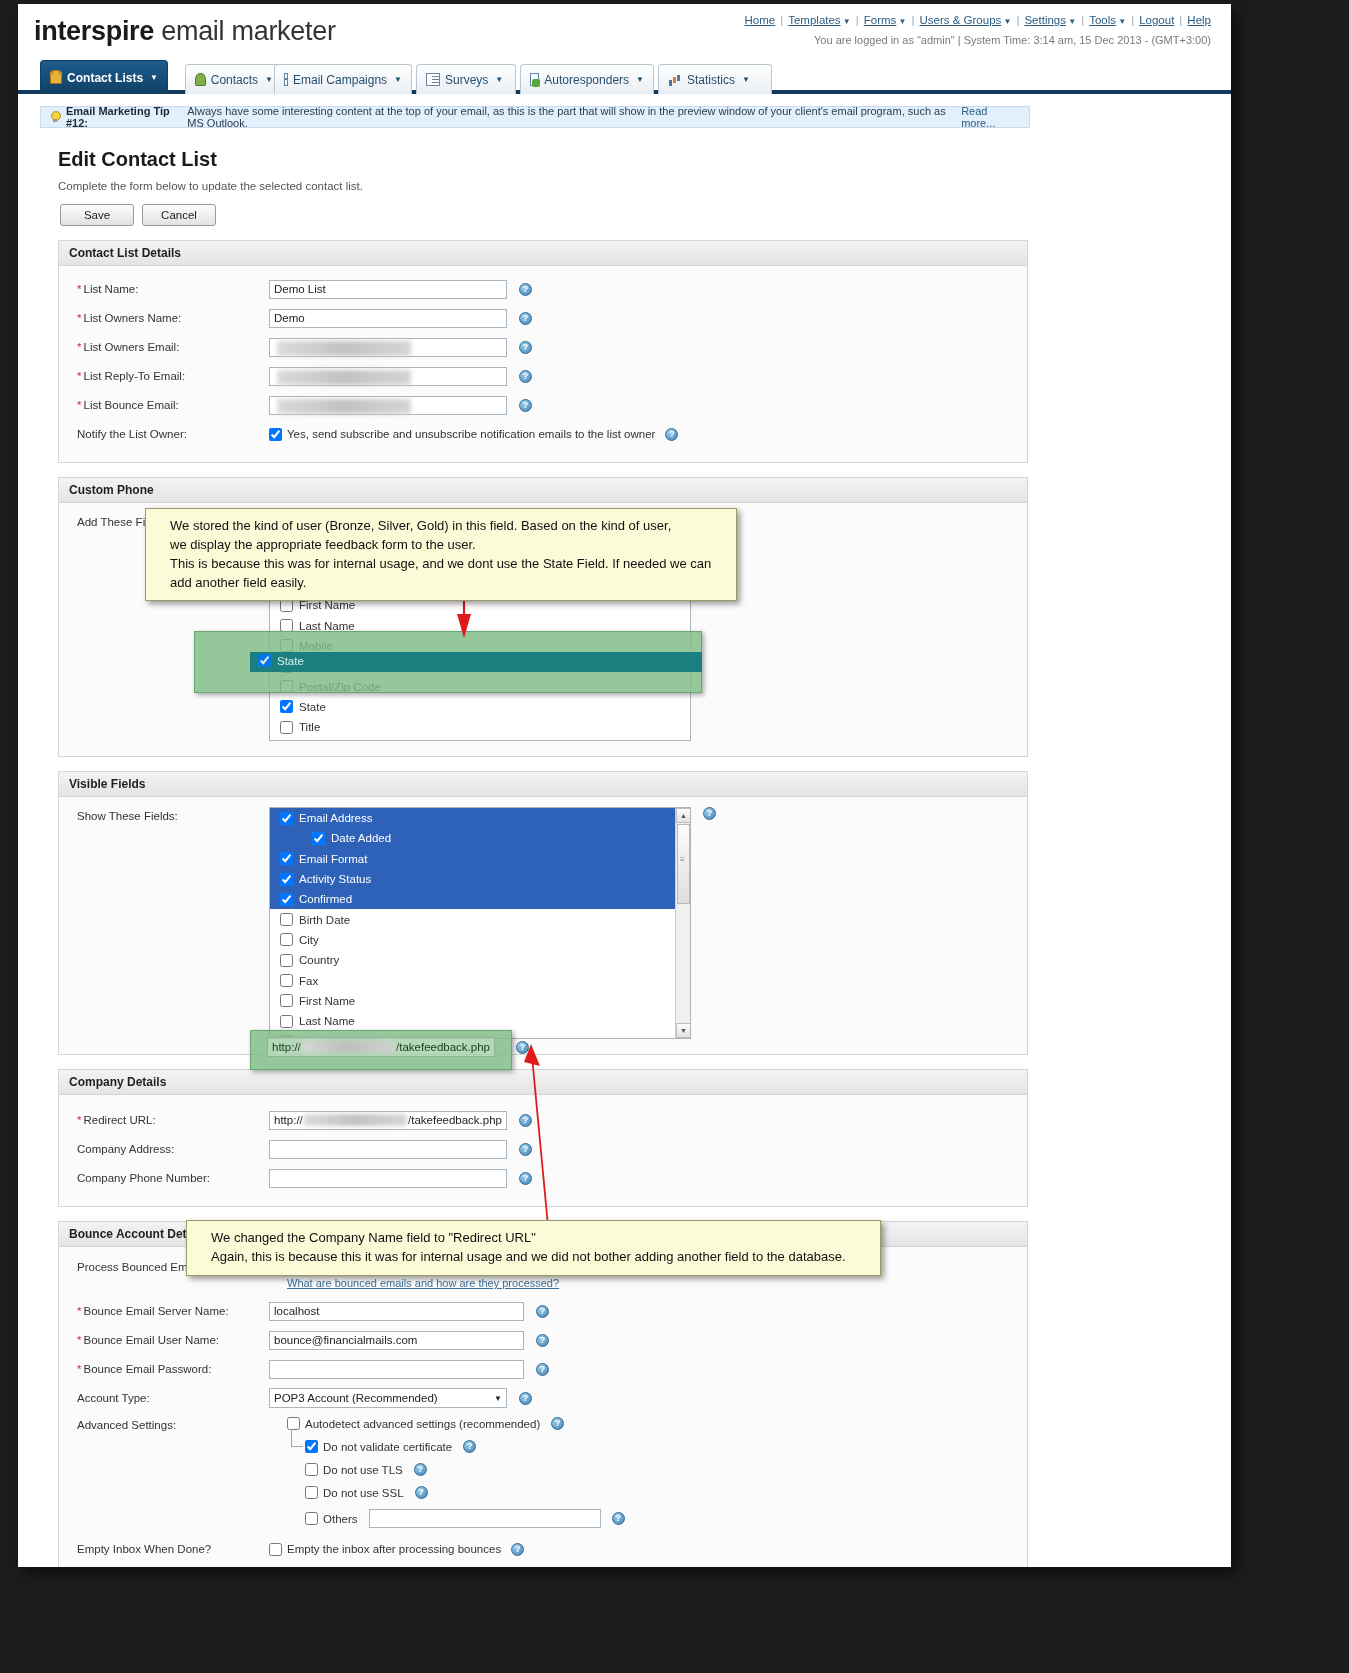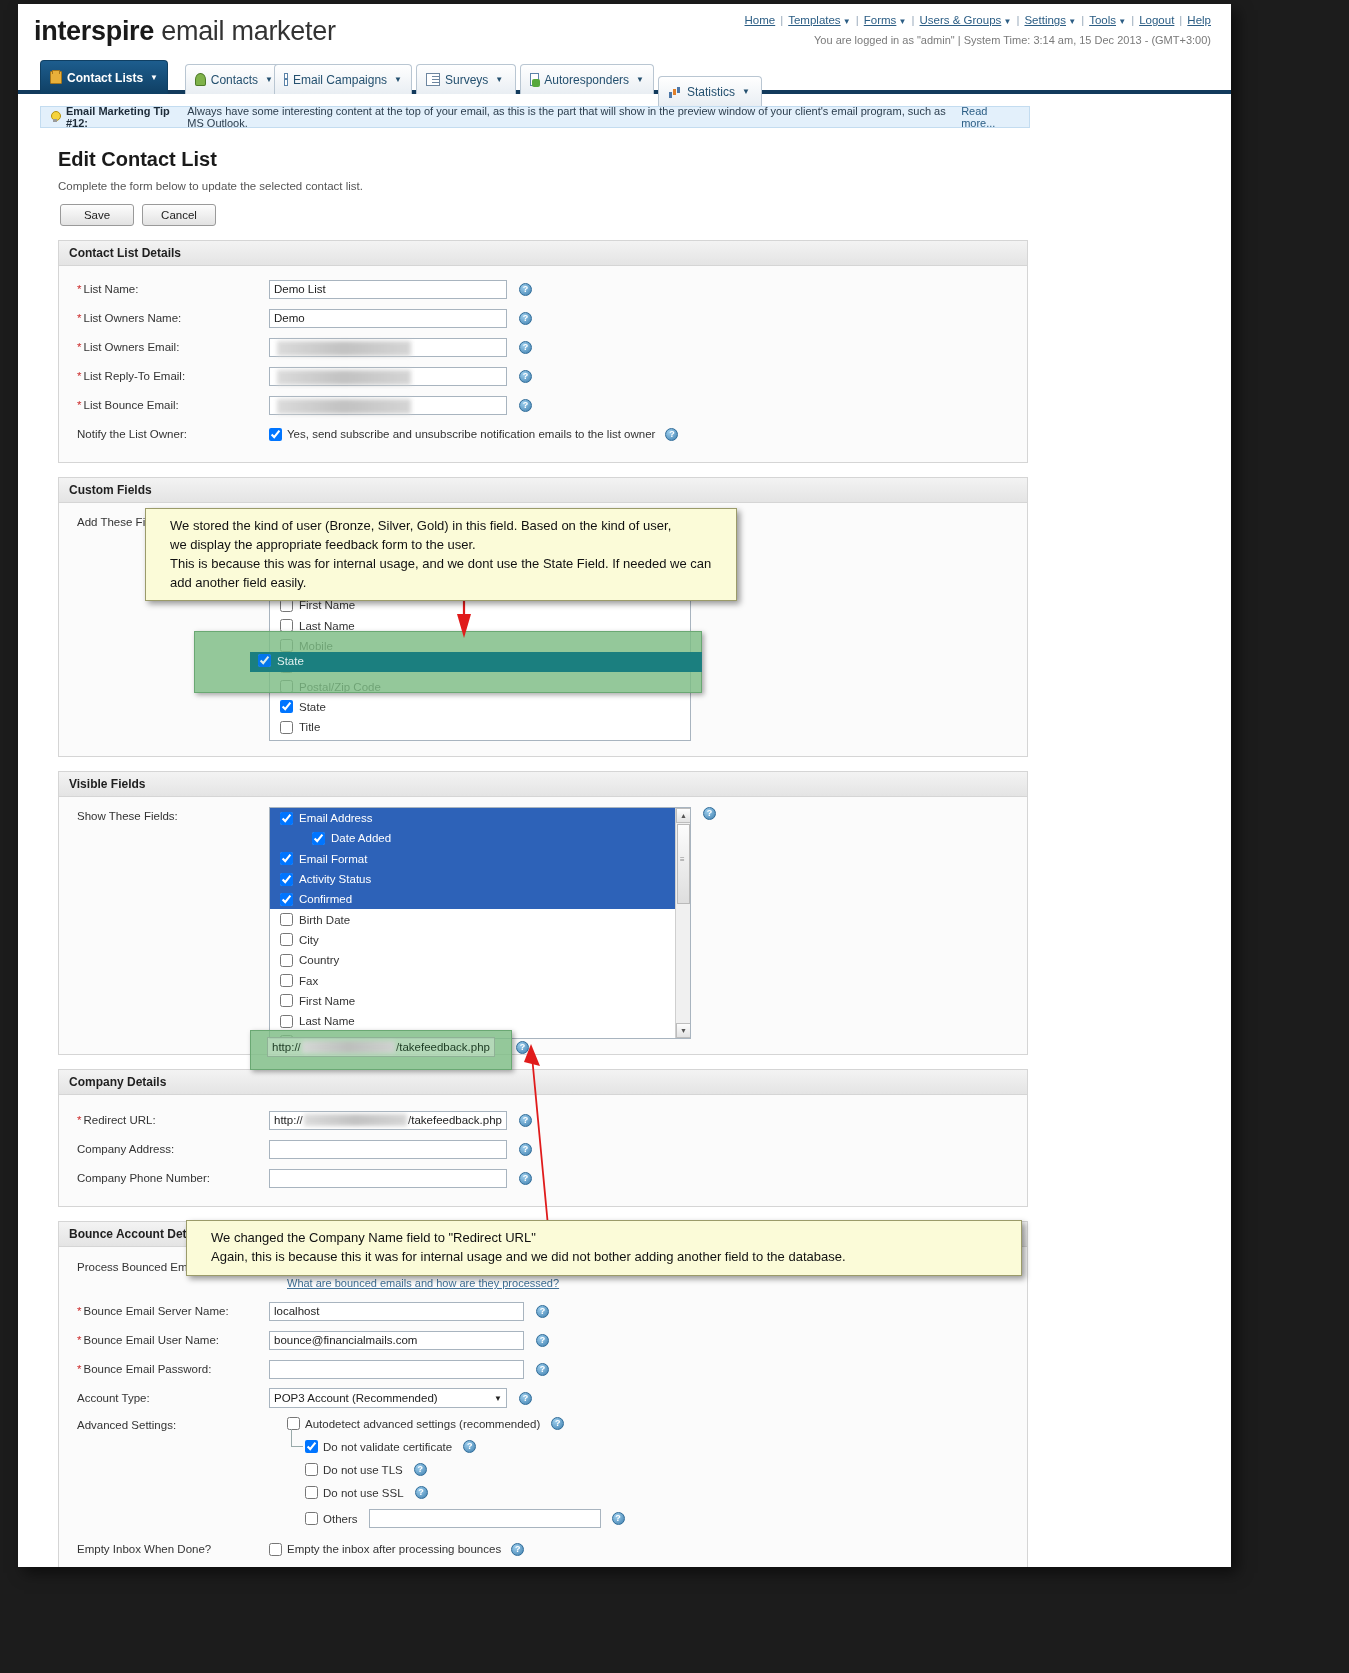--- a/index.html
+++ b/index.html
@@ -230,21 +230,21 @@
       <div class="tab" style="left: 398px; width: 100px; top: 4px;">
         <span class="ico ico-survey"></span>
         <span>Surveys</span>
         <span class="tcaret">▼</span>
       </div>
       <div class="tab" style="left: 502px; width: 134px; top: 4px;">
         <span class="ico ico-auto"></span>
         <span>Autoresponders</span>
         <span class="tcaret">▼</span>
       </div>
-      <div class="tab" style="left: 640px; width: 104px; top: 4px; margin-top: 12px;">
+      <div class="tab" style="left: 640px; width: 114px; top: 4px;">
         <span class="ico ico-stats"></span>
         <span>Statistics</span>
         <span class="tcaret">▼</span>
       </div>
     </div>
 
   <div id="content">
 
     <div class="tipbar">
       <span class="bulb"></span>
@@ -294,21 +294,21 @@
             <div class="cbrow">
               <input type="checkbox" checked="" style="">
               <span>Yes, send subscribe and unsubscribe notification emails to the list owner</span>
               <div class="helpico" style="margin-left:5px;">?</div>
             </div>
           </div>
         </div>
     </div>
 
     <div class="panel">
-      <div class="panel-hd">Custom Fields</div>
+      <div class="panel-hd">Custom Phone</div>
       <div class="panel-bd">
         <div class="frow" style="align-items:flex-start;">
           <div class="flabel" style="padding-top:3px;">Add These Fields to the List:</div>
           <div class="listbox" id="cf-listbox" style="height:228px;">
               <div class="lrow">
                 <input type="checkbox" style="">
                 <span>Birth Date</span>
               </div>
               <div class="lrow">
                 <input type="checkbox" style="">
@@ -566,19 +566,19 @@
     <polygon points="506,1058 522,1062 513,1040" fill="#e01b1b"></polygon>
   </svg>
 
   <div class="callout" style="left:127px; top:504px; width:592px;">
     <div>We stored the kind of user (Bronze, Silver, Gold) in this field. Based on the kind of user,</div>
     <div>we display the appropriate feedback form to the user.</div>
     <div>This is because this was for internal usage, and we dont use the State Field. If needed we can</div>
     <div>add another field easily.</div>
   </div>
 
-  <div class="callout" style="left:168px; top:1216px; width:836px;">
+  <div class="callout" style="left:168px; top:1216px; width:695px;">
     <div>We changed the Company Name field to "Redirect URL"</div>
     <div>Again, this is because this it was for internal usage and we did not bother adding another field to the database.</div>
   </div>
 
 </div>
 <div id="page-shadow"></div>
 
 </body></html>

